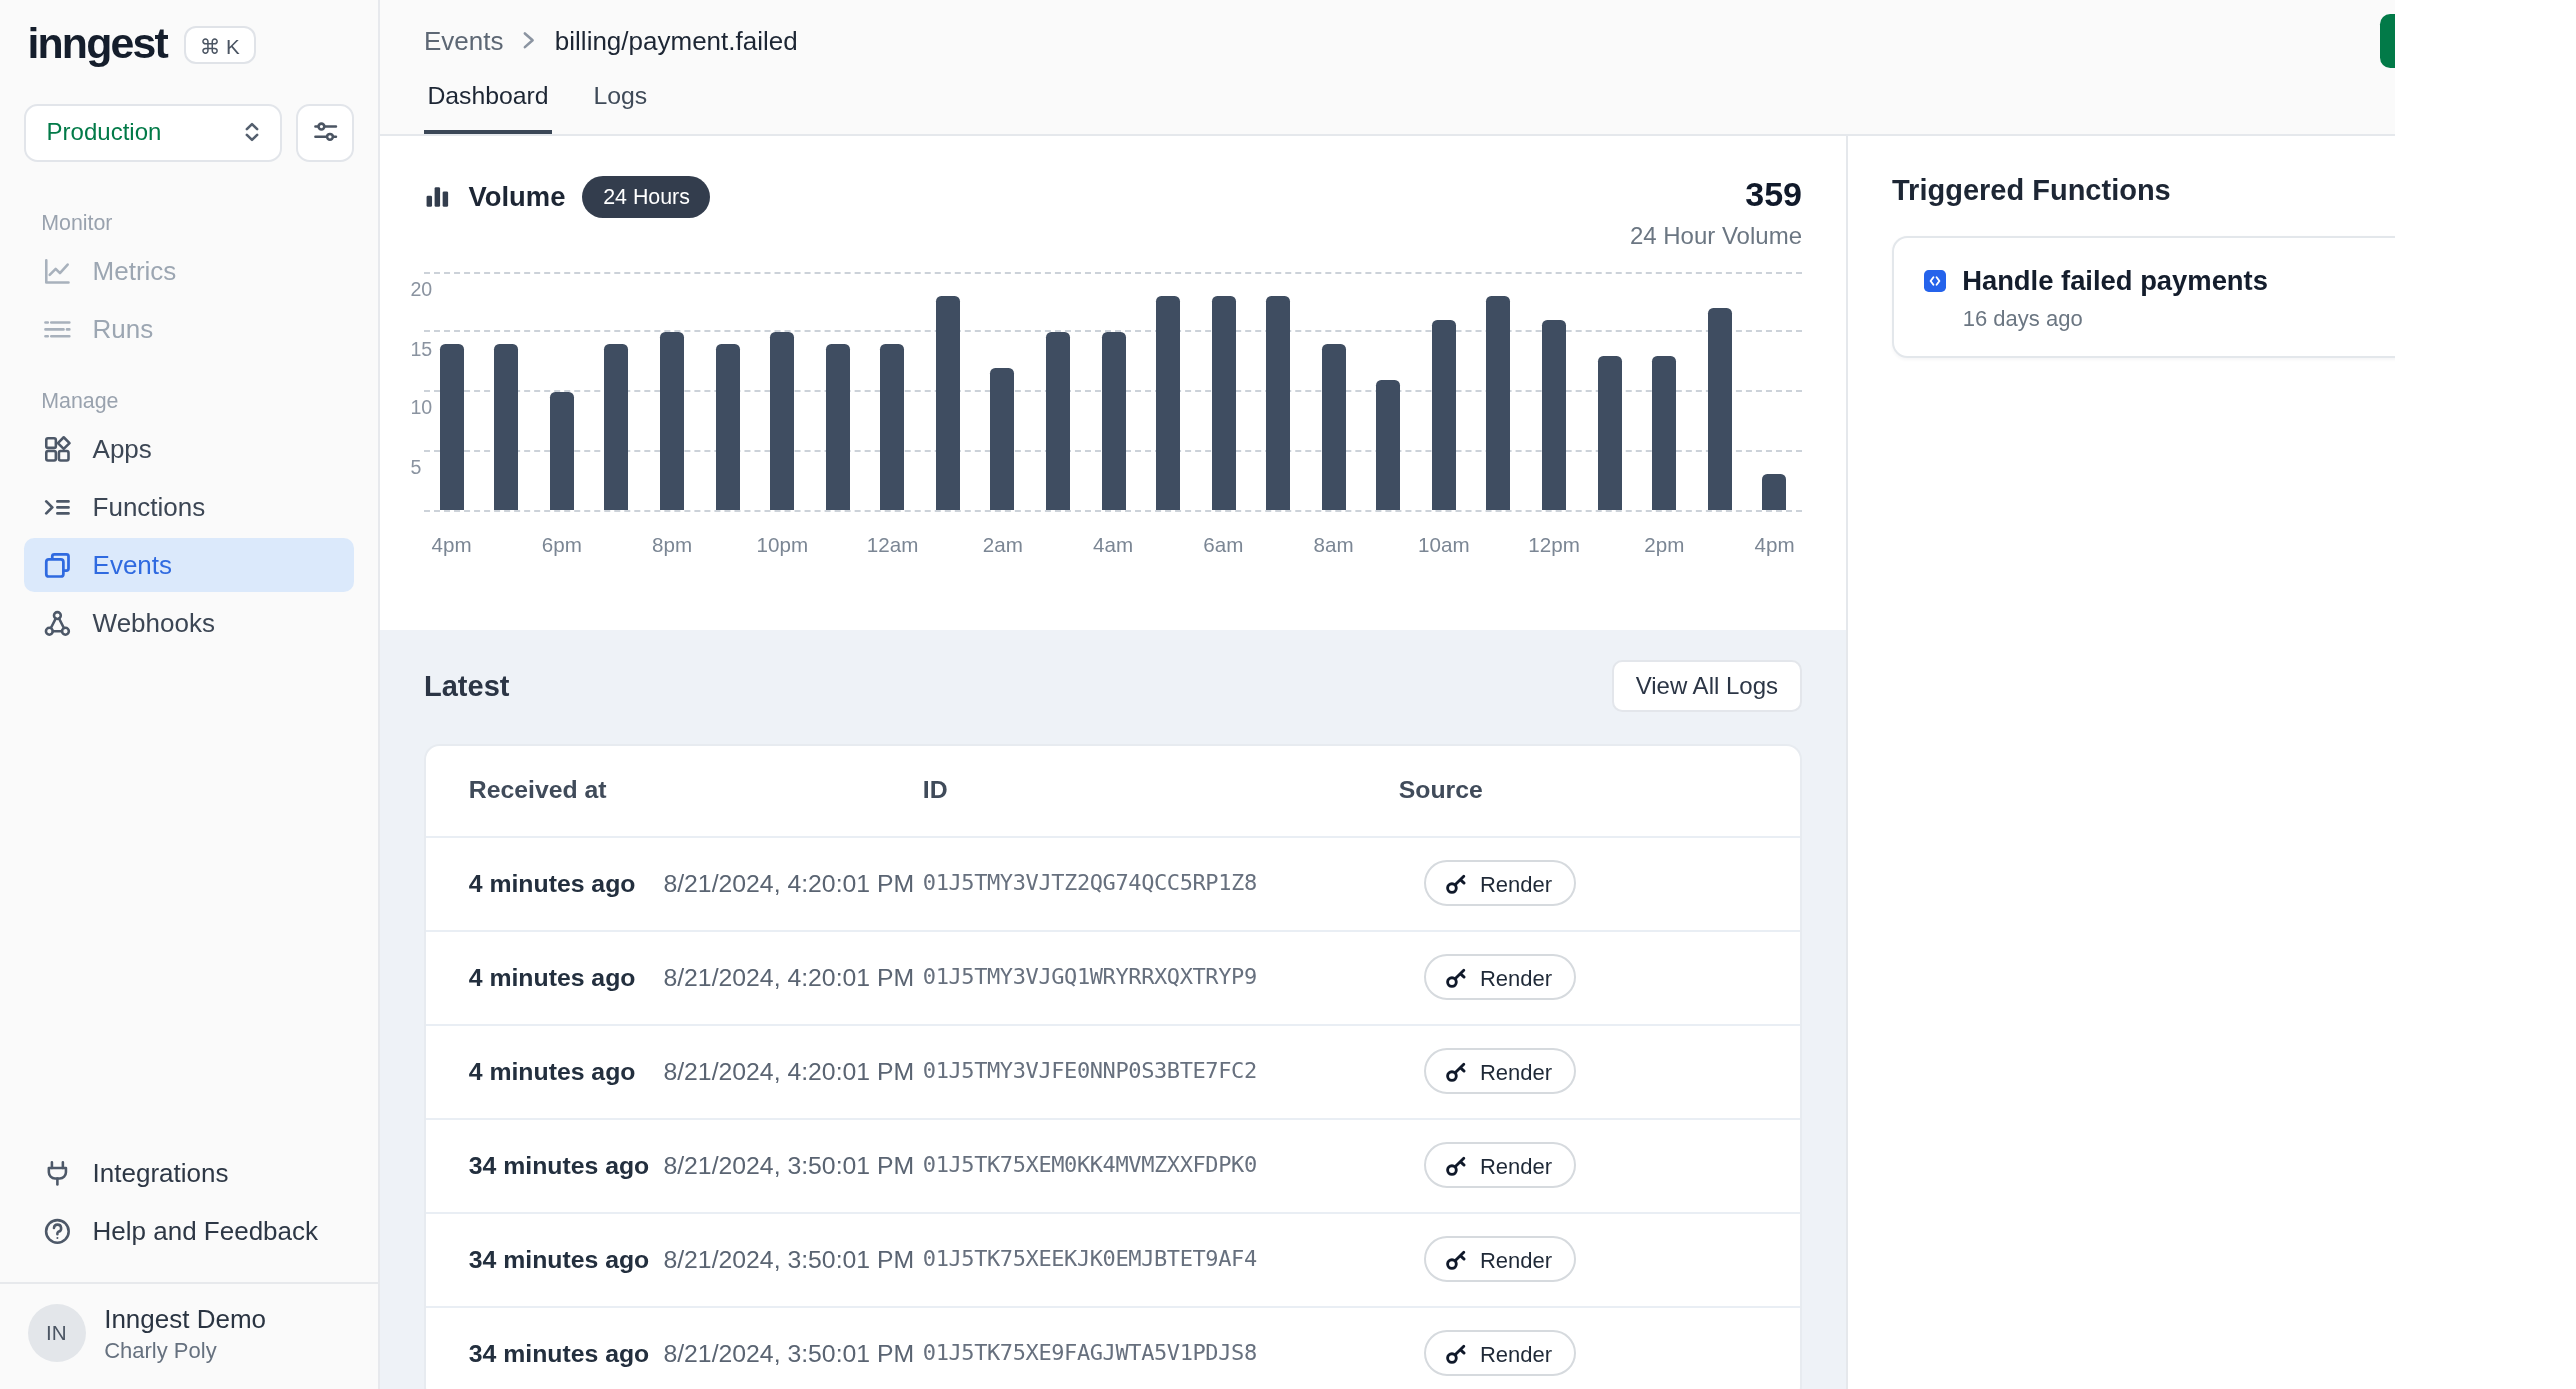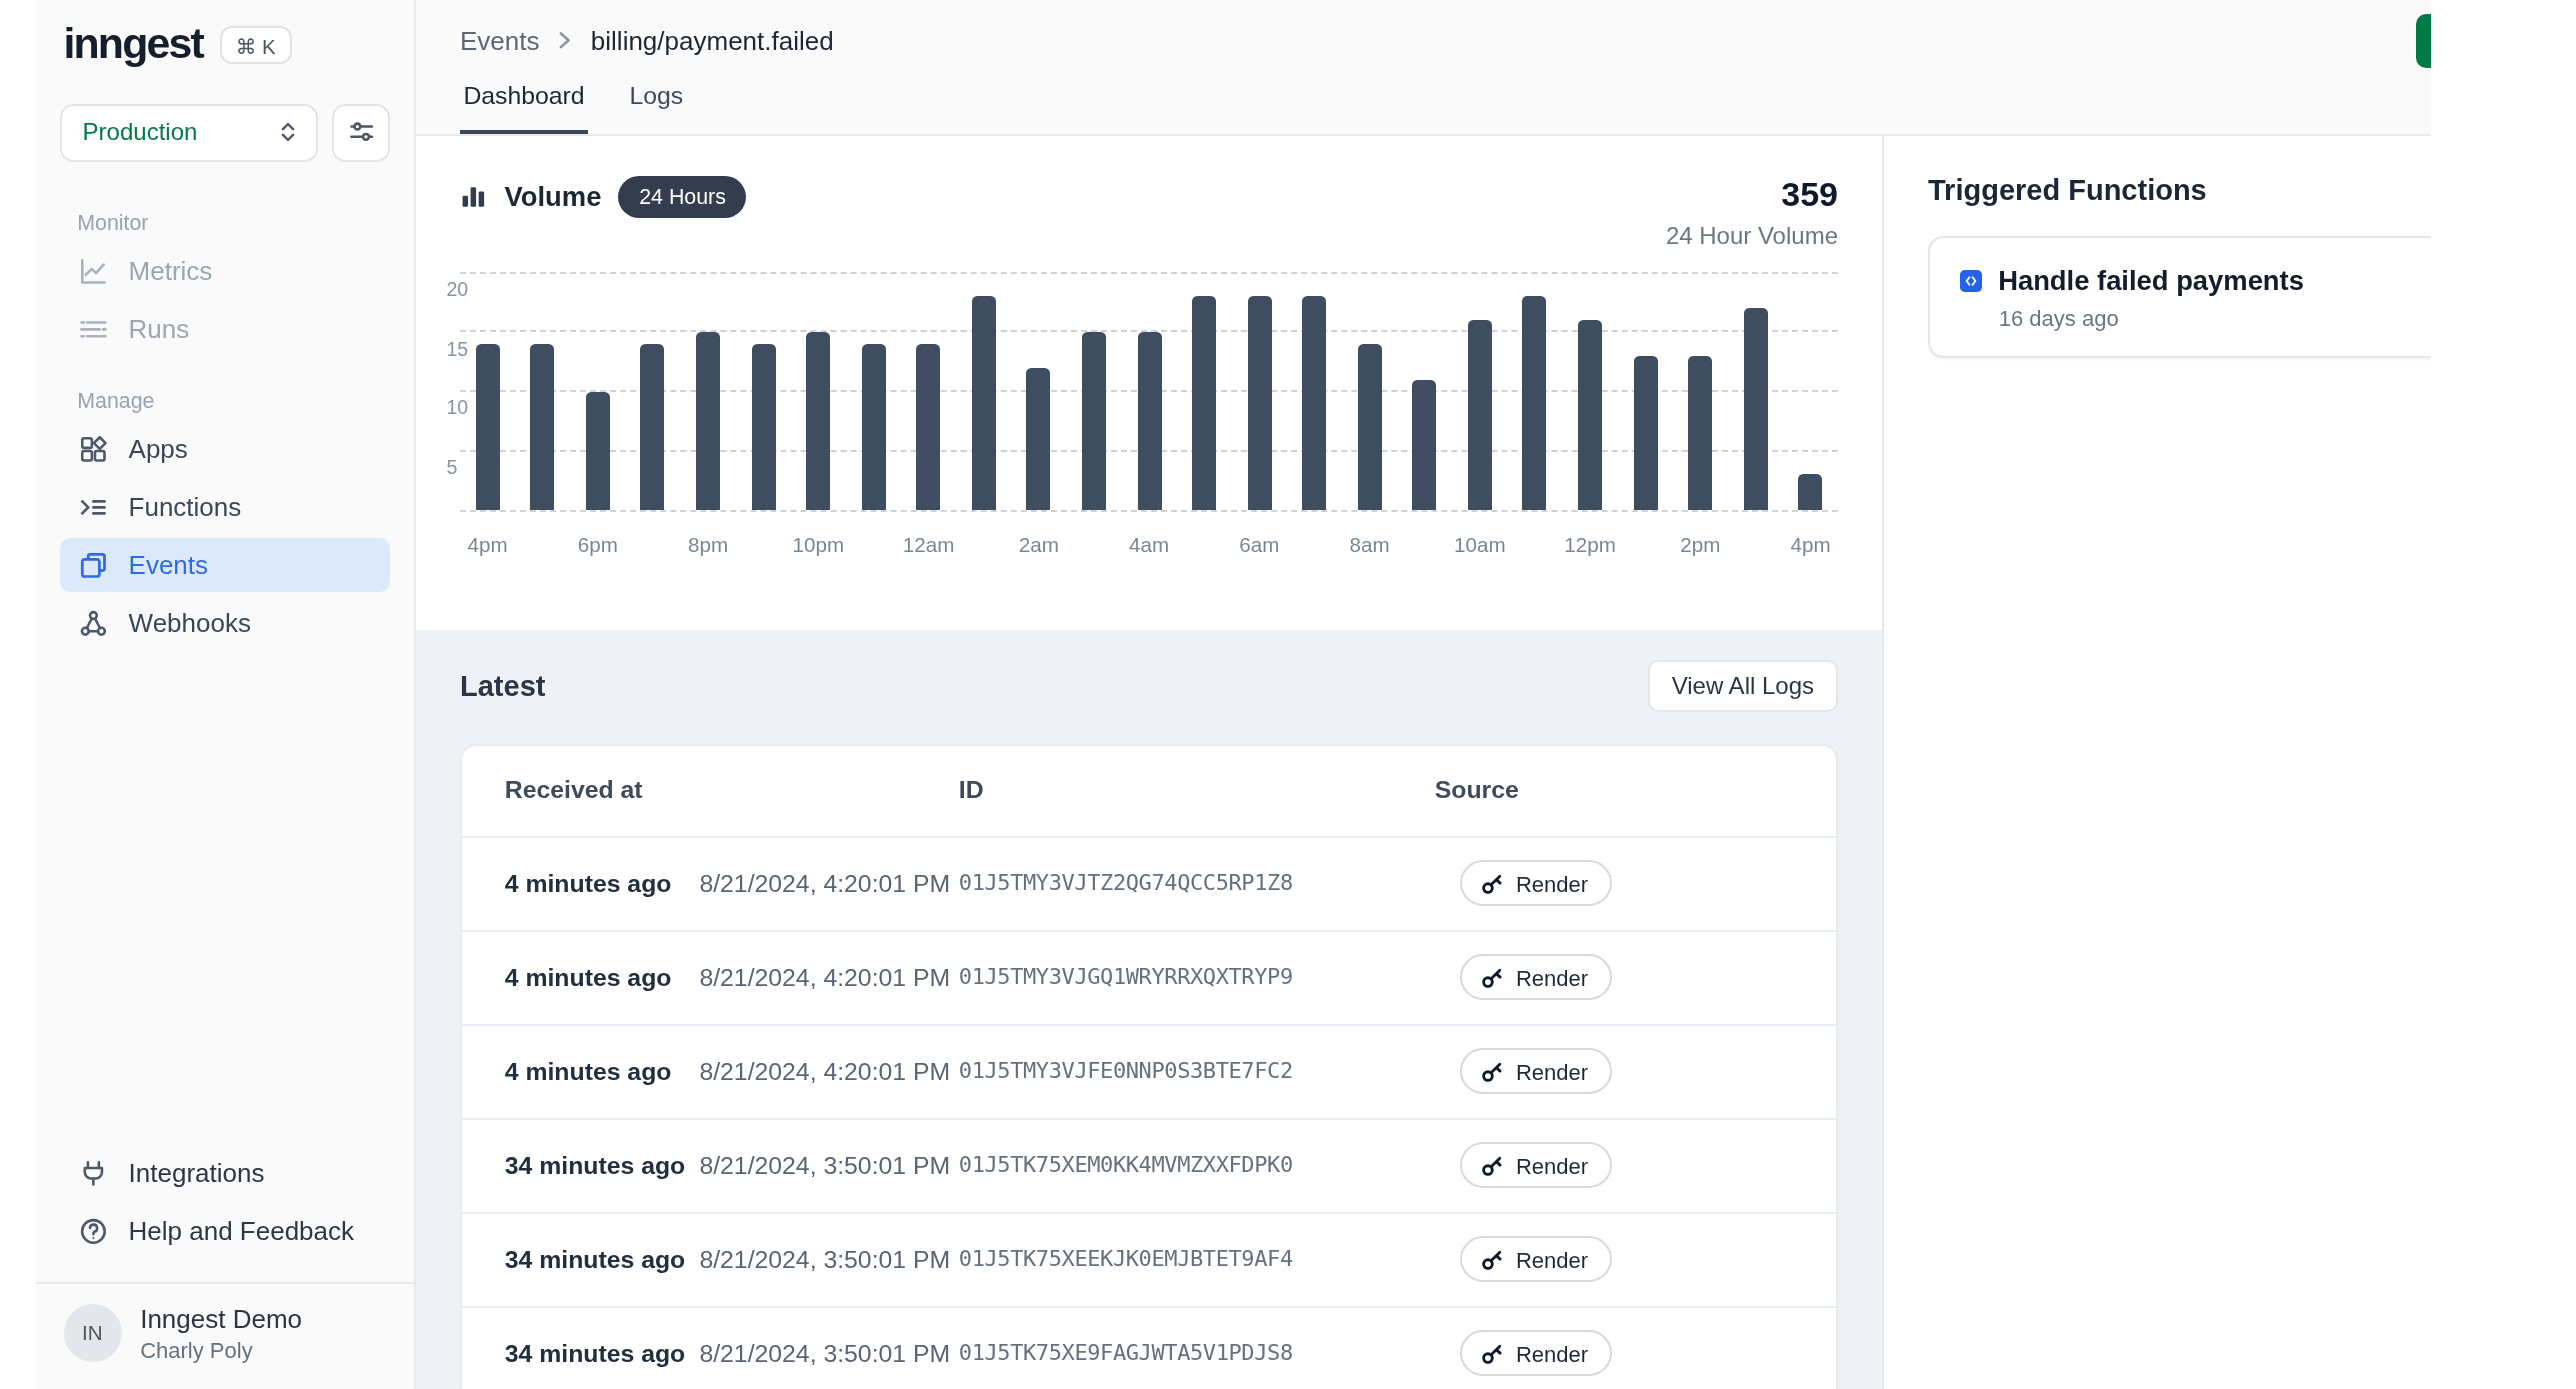--- a/index.html
+++ b/index.html
@@ -1,18 +1,18 @@
 <!DOCTYPE html>
 <html style="font-size:13.7px"><head>
 <meta charset="utf-8">
 <style>
   * { margin:0; padding:0; box-sizing:border-box; }
   html,body { width:2576px; height:1390px; overflow:hidden; background:#fff;
     font-family:"Liberation Sans","DejaVu Sans",sans-serif; }
-  .viewport { width:2395px; height:1390px; overflow:hidden;margin-left:36px; }
+  .viewport { width:2395px; height:1390px; overflow:hidden; }
   .scale { width:1288px; height:695px; transform:scale(2); transform-origin:0 0; }
   .app { display:flex; width:1288px; height:695px; background:#fff; color:#1b2534; }
 
   
   .sidebar { width:190px; min-width:190px; background:#fafafa; border-right:0.9px solid #e7e9ed;
     display:flex; flex-direction:column; padding:10.3px 12px 12px; }
   .logo-row { display:flex; align-items:center; gap:8.6px; padding-left:1.7px; }
   .logo { font-size:21.4px; font-weight:800; letter-spacing:-0.9px; color:#151e2c; }
   .kbd-badge { border:0.9px solid #e0e3e8; background:#fff; border-radius:6px; padding:2.6px 6.8px;
     font-size:10.3px; color:#4b5563; display:flex; align-items:center; gap:1.7px; }

